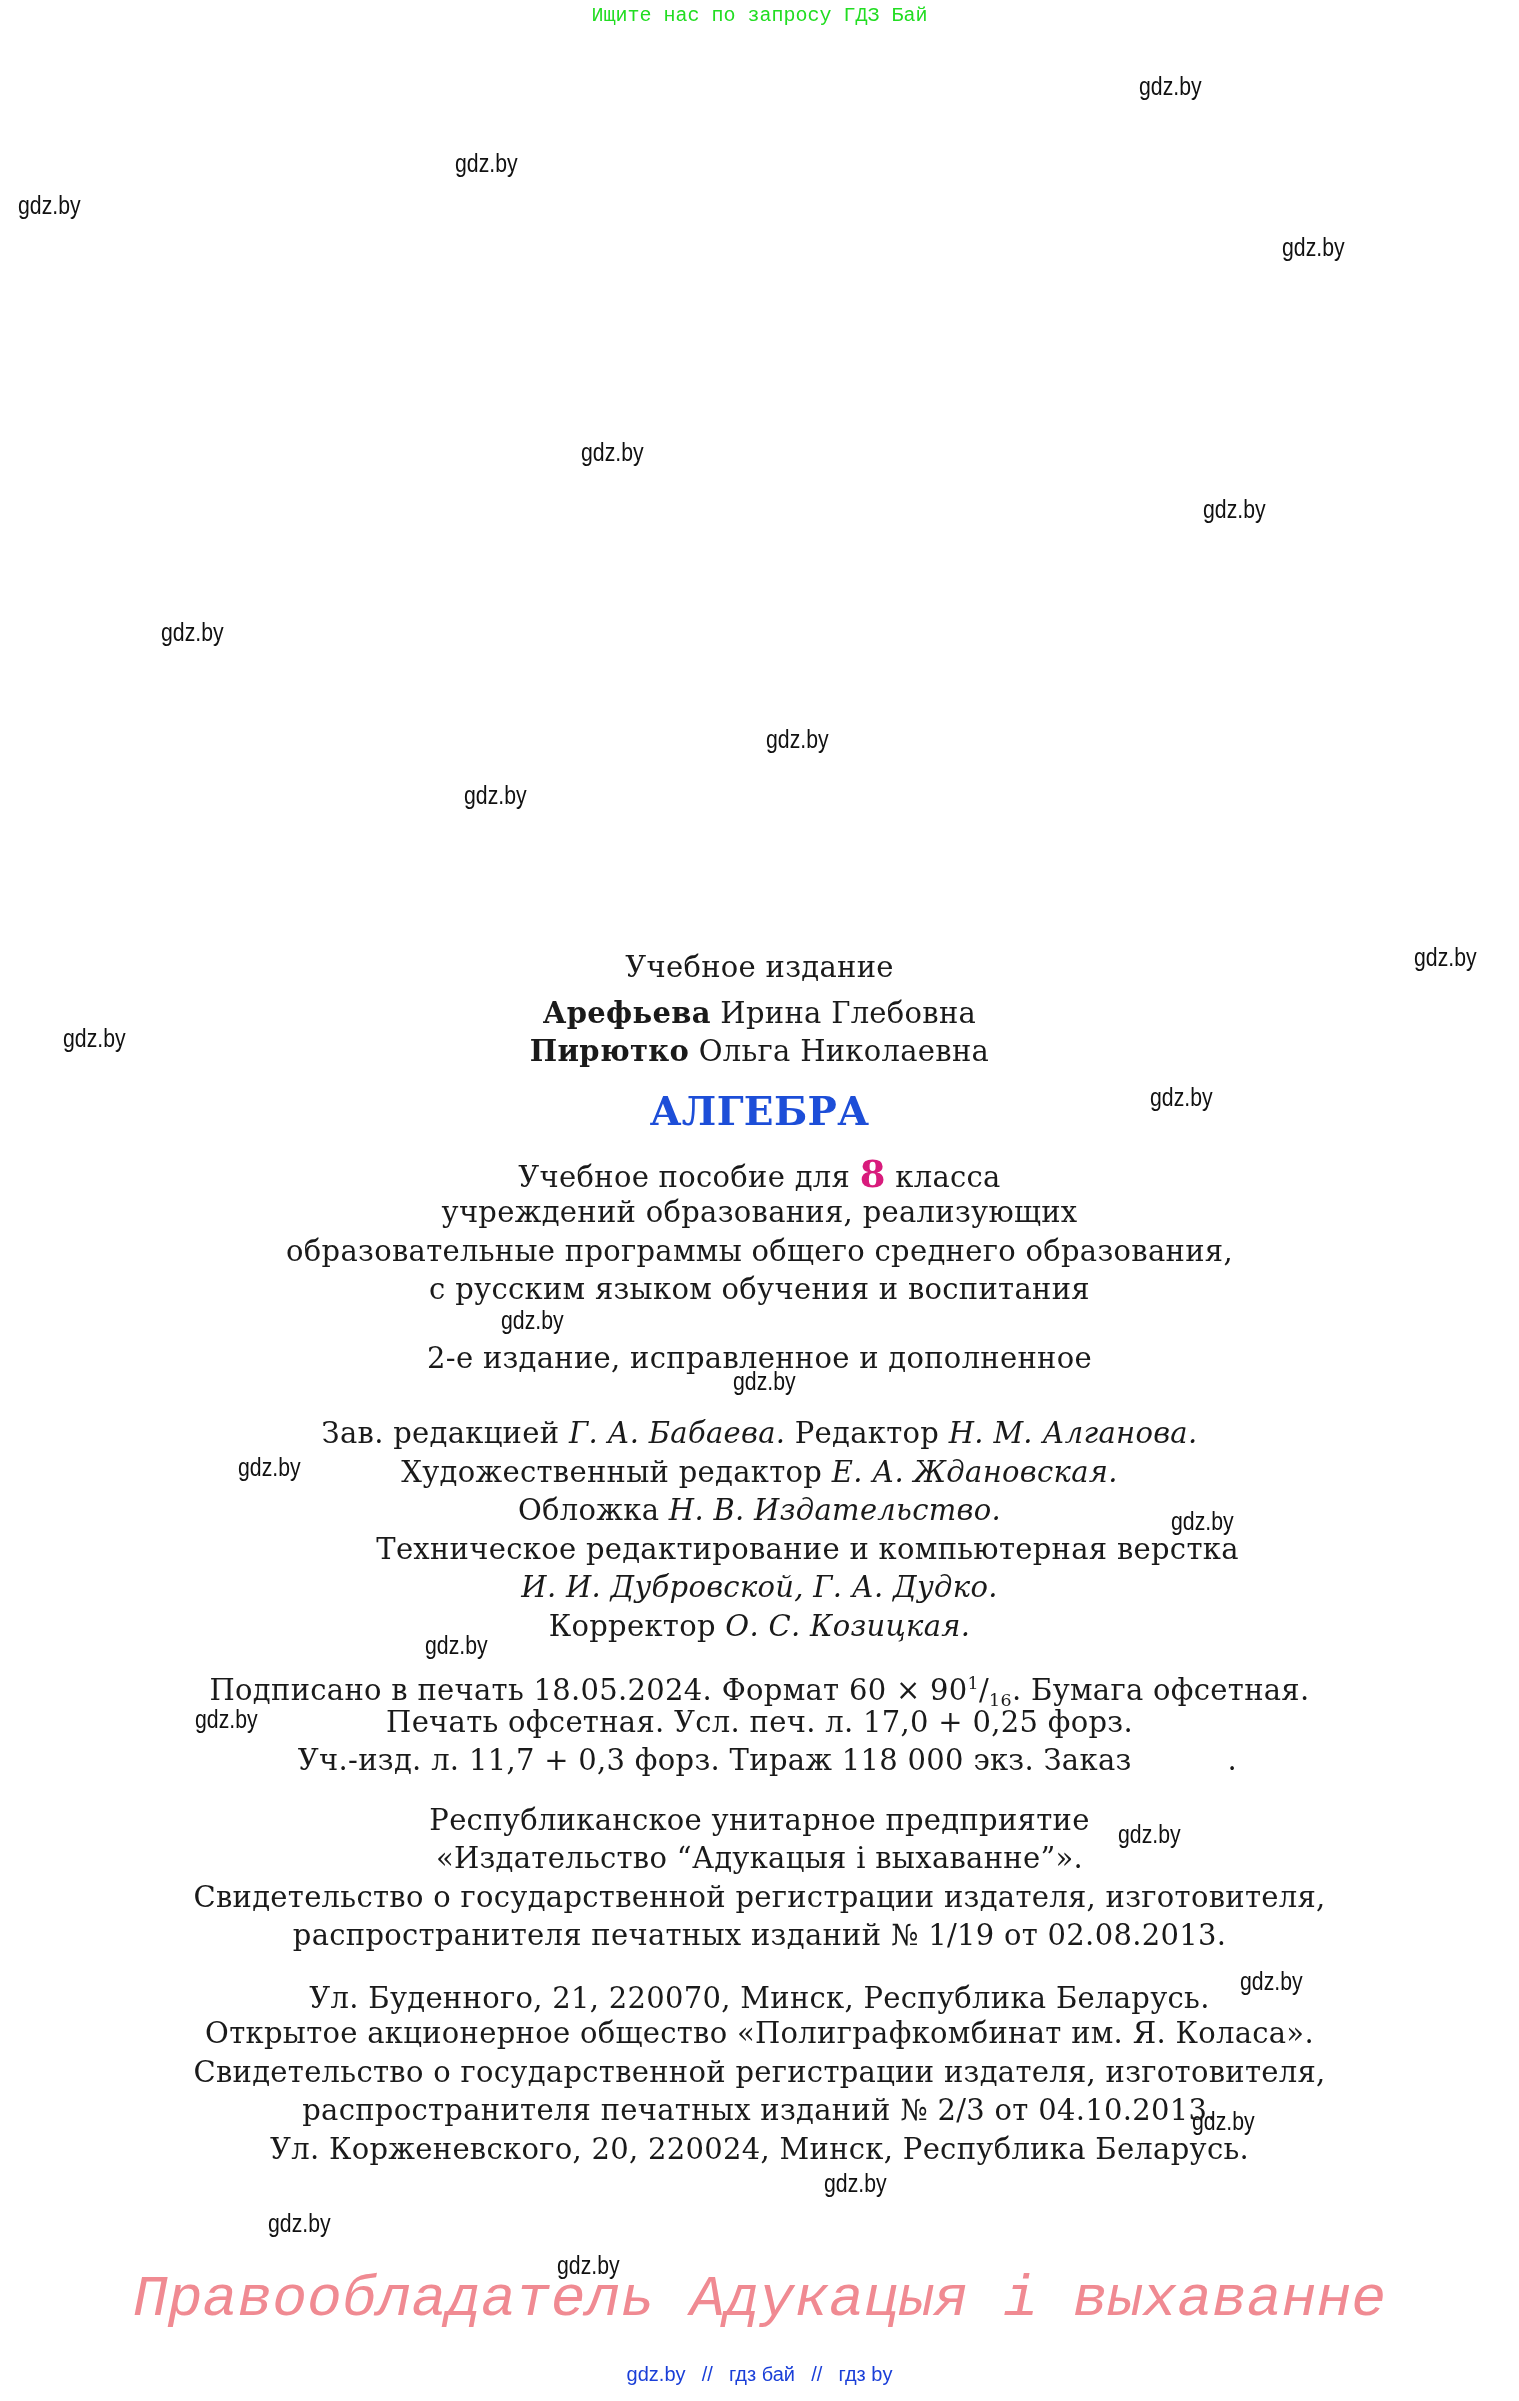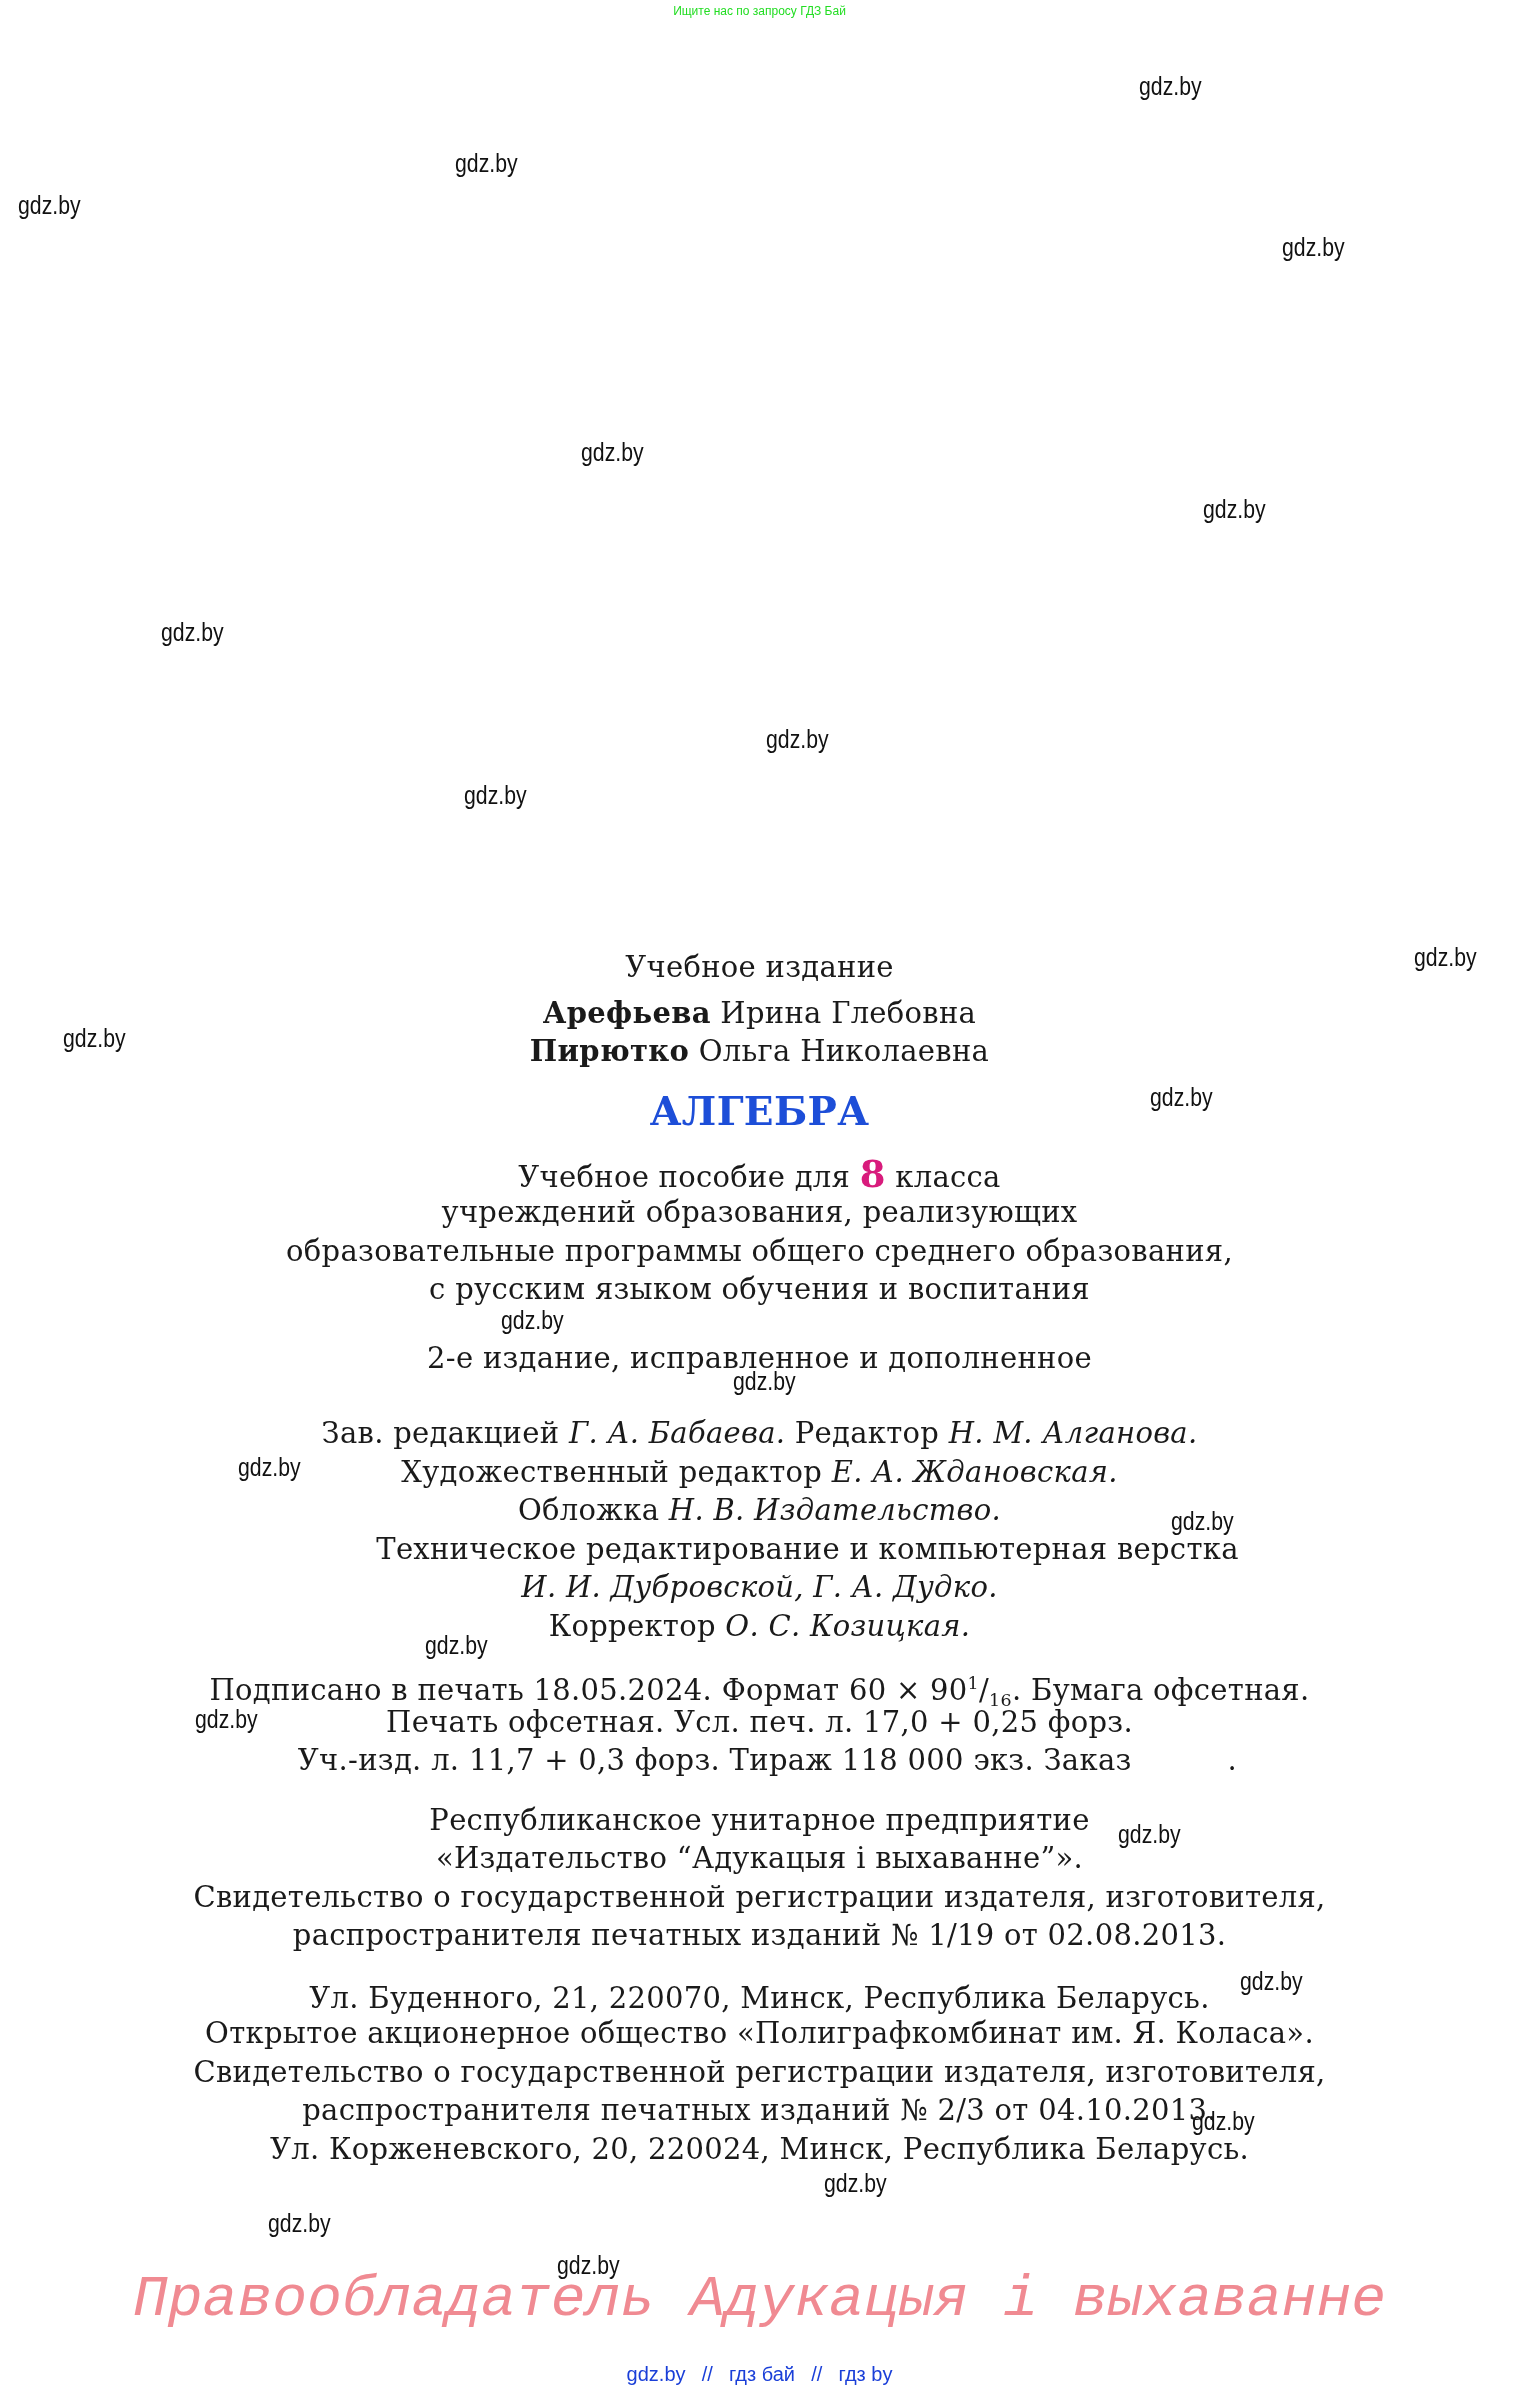--- a/index.html
+++ b/index.html
@@ -1,19 +1,19 @@
 <!DOCTYPE html>
 <html style="font-size:14px"><head>
 <meta charset="utf-8">
 <style>
   html, body { margin:0; padding:0; background:#ffffff; }
   body { width:1519px; height:2401px; position:relative; overflow:hidden;
          font-family:"DejaVu Serif", "Liberation Serif", serif; color:#1a1a1a; }
   .top-banner { position:absolute; top:3.5px; left:0; width:1519px; text-align:center;
-         font-family:Liberation Sans, sans-serif; font-size:12px; color:#22dd22; }
+         font-family:Liberation Mono, monospace; font-size:20px; color:#22dd22; }
   .wm { position:absolute; font-family:"Liberation Sans", sans-serif; font-size:25px;
         color:#111; white-space:nowrap; transform:scaleX(0.85); transform-origin:left top; }
   .line { position:absolute; left:0; width:1519px; text-align:center; white-space:nowrap;
           font-size:29px; line-height:35px; letter-spacing:0.3px; }
   .b { font-weight:bold; }
   .i { font-style:italic; }
   .title { color:#1d4ed8; font-weight:bold; font-size:39px; line-height:44px; }
   .grade { color:#d81b7c; font-weight:bold; font-size:37px; }
   .sup { font-size:17.5px; vertical-align:super; }
   .sub { font-size:17.5px; vertical-align:sub; }

